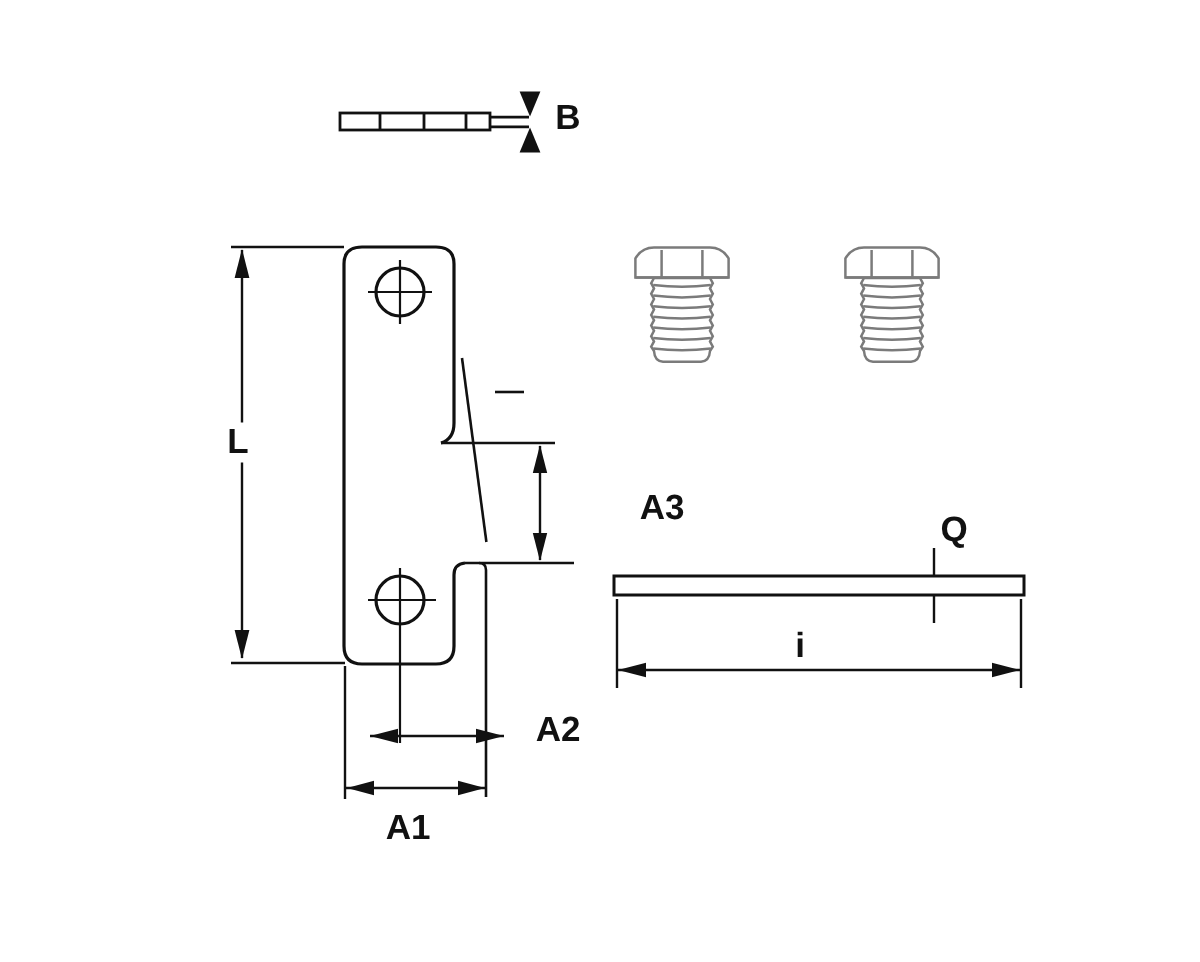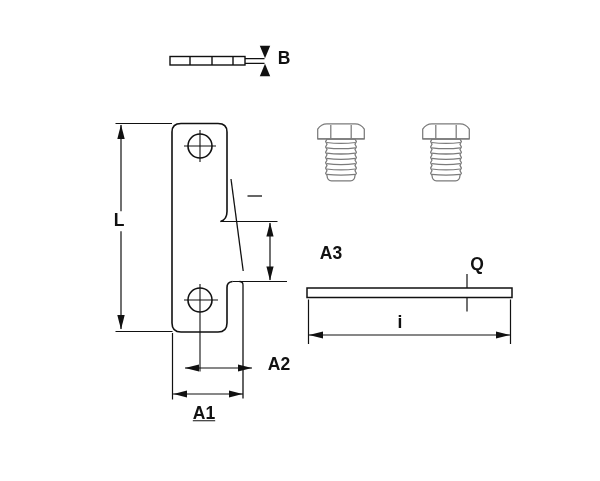--- a/index.html
+++ b/index.html
@@ -141,16 +141,16 @@
         <polygon points="309,335 323,331.4 323,338.6"></polygon>
         <polygon points="510,335 496,331.4 496,338.6"></polygon>
       </g>
     </g>
   </svg>
 
   <span class="dim-label" style="left:284px;top:59px;">B</span>
   <span class="dim-label on-line" style="left:119px;top:221px;">L</span>
   <span class="dim-label" style="left:291px;top:254px;margin-left:40px;">A3</span>
   <span class="dim-label" style="left:279px;top:365px;">A2</span>
-  <span class="dim-label" style="left:204px;top:414px;text-decoration:underline;">A1</span>
+  <span class="dim-label" style="left:204px;top:414px;">A1</span>
   <span class="dim-label" style="left:477px;top:265px;">Q</span>
   <span class="dim-label" style="left:400px;top:323px;">i</span>
 </div>
 
 </body></html>

